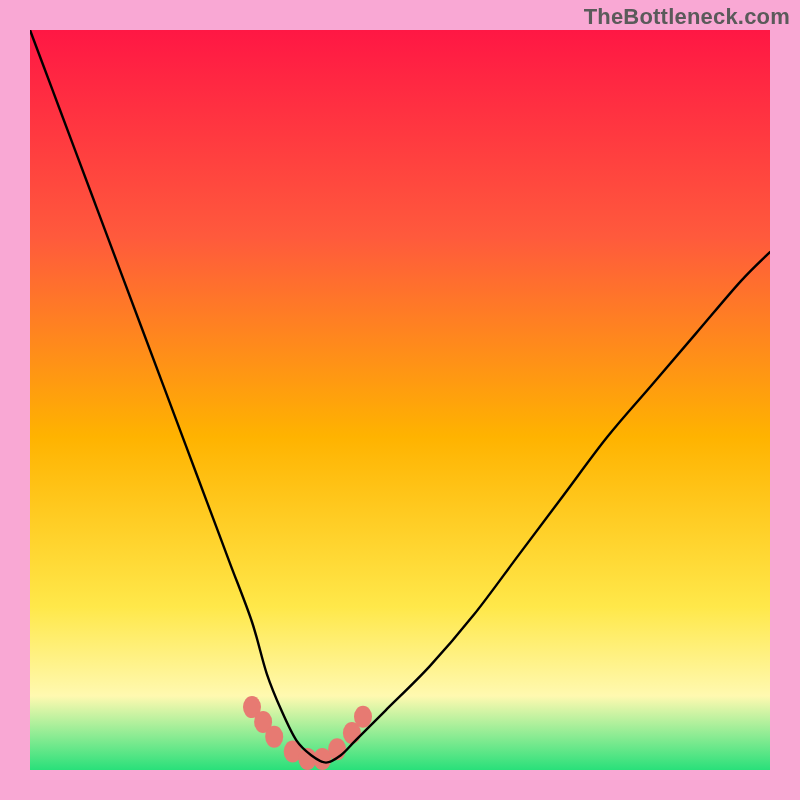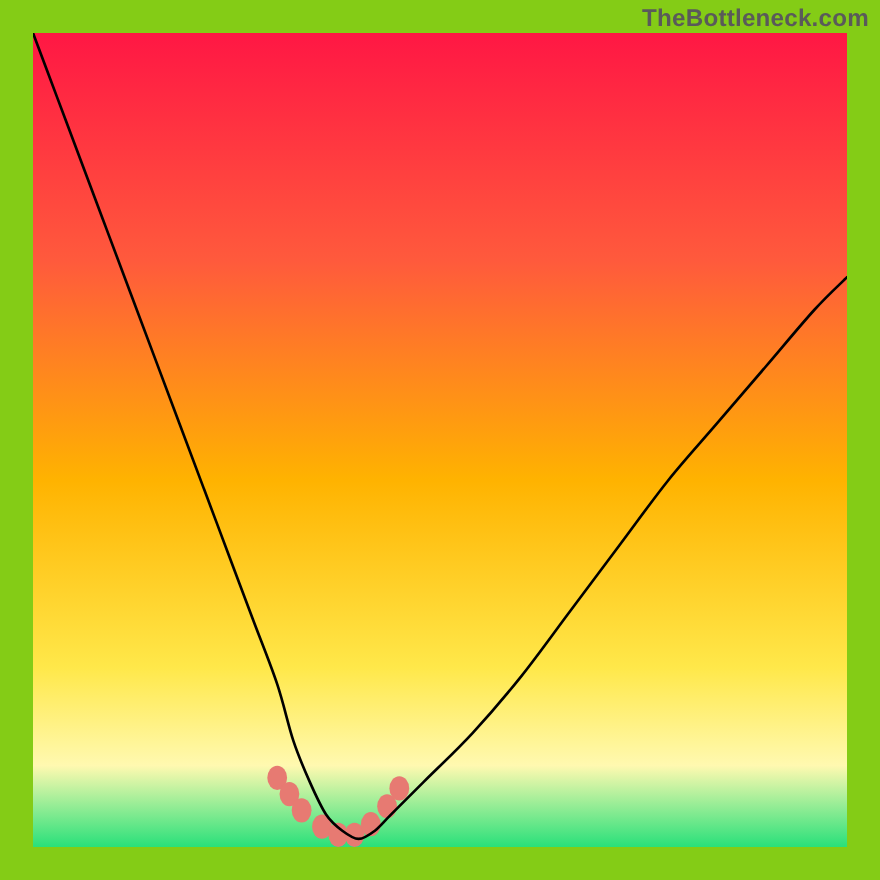--- a/index.html
+++ b/index.html
@@ -9,21 +9,21 @@
     height: 800px;
     background: #000;
     overflow: hidden;
   }
   .frame {
     position: absolute;
     left: 0;
     top: 0;
     width: 800px;
     height: 800px;
-    background: #84cc16;
+    background: #f9a8d4;
   }
   .plot {
     position: absolute;
     left: 30px;
     top: 30px;
     width: 740px;
     height: 740px;
     overflow: hidden;
   }
   .watermark {

